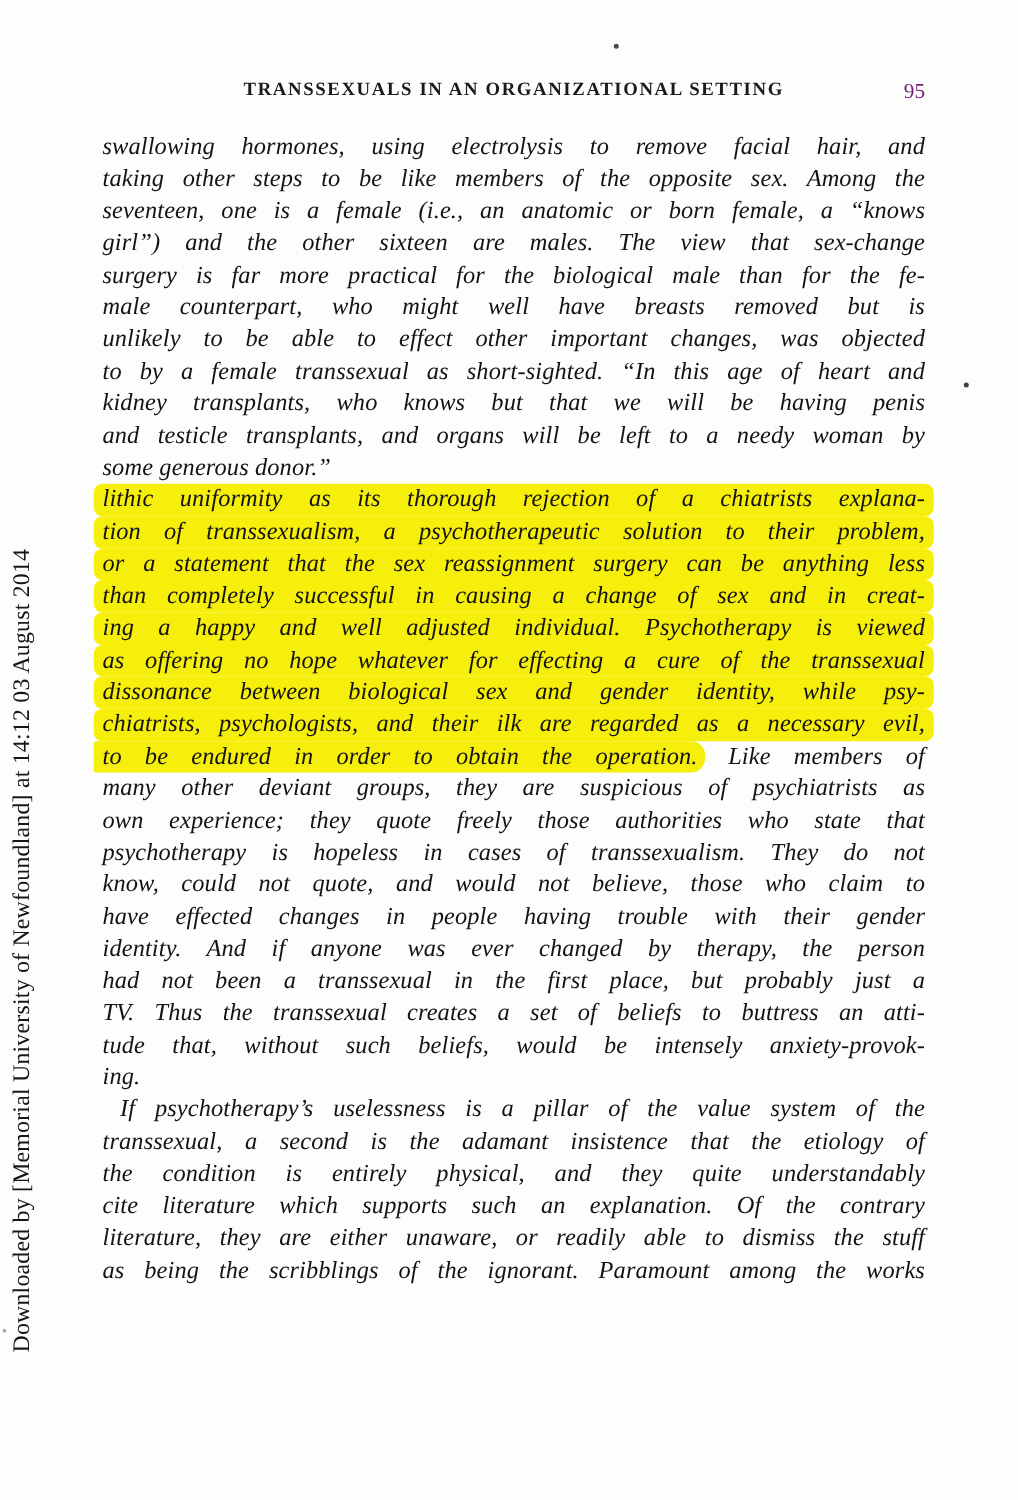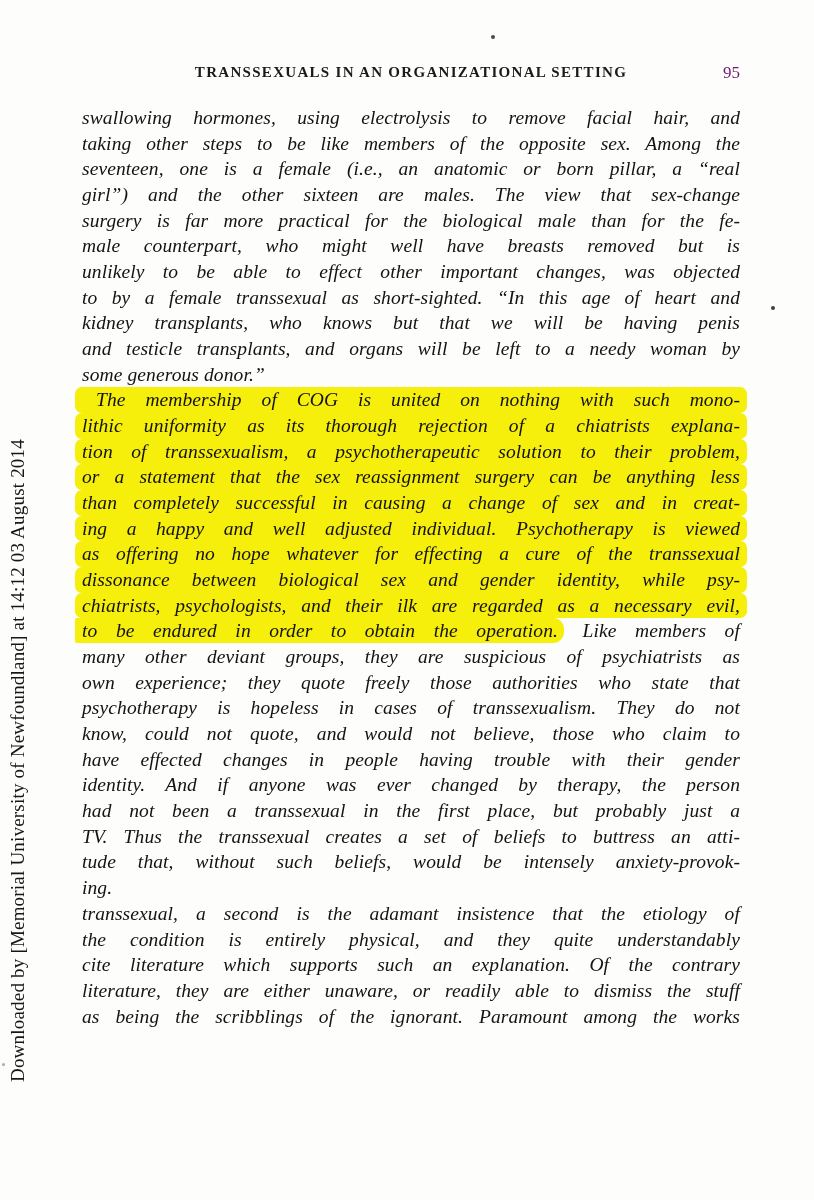--- a/index.html
+++ b/index.html
@@ -105,48 +105,48 @@
 
 <div class="content">
   <div class="header">
     <span class="running-title">TRANSSEXUALS IN AN ORGANIZATIONAL SETTING</span>
     <span class="page-number">95</span>
   </div>
 
   <div class="body-text">
       <div class="line">swallowing hormones, using electrolysis to remove facial hair, and</div>
       <div class="line">taking other steps to be like members of the opposite sex. Among the</div>
-      <div class="line">seventeen, one is a female (i.e., an anatomic or born pillar, a “real</div>
+      <div class="line">seventeen, one is a female (i.e., an anatomic or born female, a “knows</div>
       <div class="line">girl”) and the other sixteen are males. The view that sex-change</div>
       <div class="line">surgery is far more practical for the biological male than for the fe-</div>
       <div class="line">male counterpart, who might well have breasts removed but is</div>
       <div class="line">unlikely to be able to effect other important changes, was objected</div>
       <div class="line">to by a female transsexual as short-sighted. “In this age of heart and</div>
       <div class="line">kidney transplants, who knows but that we will be having penis</div>
       <div class="line">and testicle transplants, and organs will be left to a needy woman by</div>
       <div class="line flush">some generous donor.”</div>
-      <div class="line indent hl-full">The membership of COG is united on nothing with such mono-</div>
       <div class="line hl-full">lithic uniformity as its thorough rejection of a chiatrists explana-</div>
       <div class="line hl-full">tion of transsexualism, a psychotherapeutic solution to their problem,</div>
       <div class="line hl-full">or a statement that the sex reassignment surgery can be anything less</div>
       <div class="line hl-full">than completely successful in causing a change of sex and in creat-</div>
       <div class="line hl-full">ing a happy and well adjusted individual. Psychotherapy is viewed</div>
       <div class="line hl-full">as offering no hope whatever for effecting a cure of the transsexual</div>
       <div class="line hl-full">dissonance between biological sex and gender identity, while psy-</div>
       <div class="line hl-full">chiatrists, psychologists, and their ilk are regarded as a necessary evil,</div>
       <div class="line"><span class="hl">to be endured in order to obtain the operation.</span><span> Like members of</span></div>
       <div class="line">many other deviant groups, they are suspicious of psychiatrists as</div>
       <div class="line">own experience; they quote freely those authorities who state that</div>
       <div class="line">psychotherapy is hopeless in cases of transsexualism. They do not</div>
       <div class="line">know, could not quote, and would not believe, those who claim to</div>
       <div class="line">have effected changes in people having trouble with their gender</div>
       <div class="line">identity. And if anyone was ever changed by therapy, the person</div>
       <div class="line">had not been a transsexual in the first place, but probably just a</div>
       <div class="line">TV. Thus the transsexual creates a set of beliefs to buttress an atti-</div>
       <div class="line">tude that, without such beliefs, would be intensely anxiety-provok-</div>
       <div class="line flush">ing.</div>
+      <div class="line indent">If psychotherapy’s uselessness is a pillar of the value system of the</div>
       <div class="line">transsexual, a second is the adamant insistence that the etiology of</div>
       <div class="line">the condition is entirely physical, and they quite understandably</div>
       <div class="line">cite literature which supports such an explanation. Of the contrary</div>
       <div class="line">literature, they are either unaware, or readily able to dismiss the stuff</div>
       <div class="line">as being the scribblings of the ignorant. Paramount among the works</div>
     </div>
 </div>
 
 </body></html>

